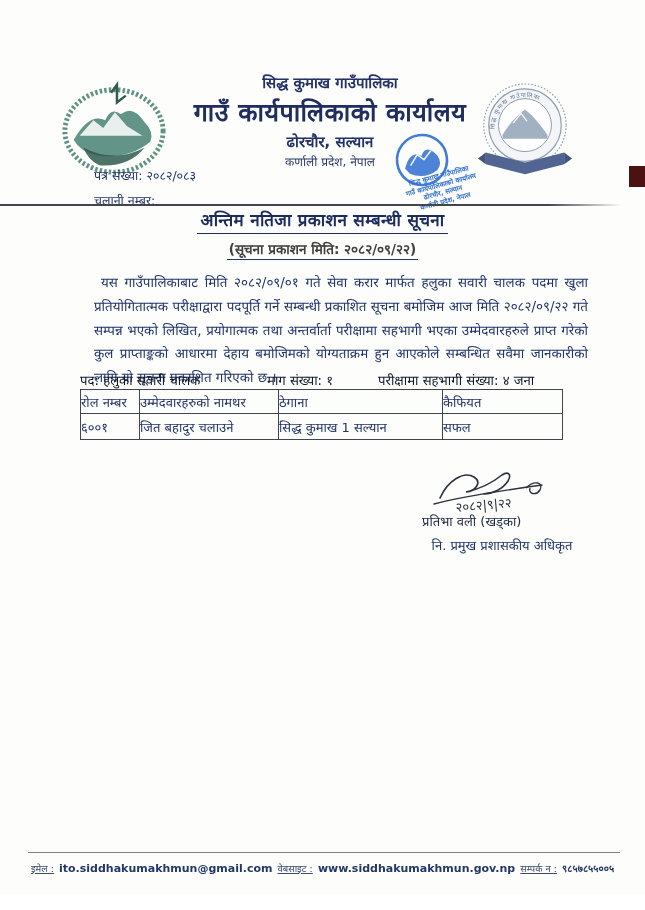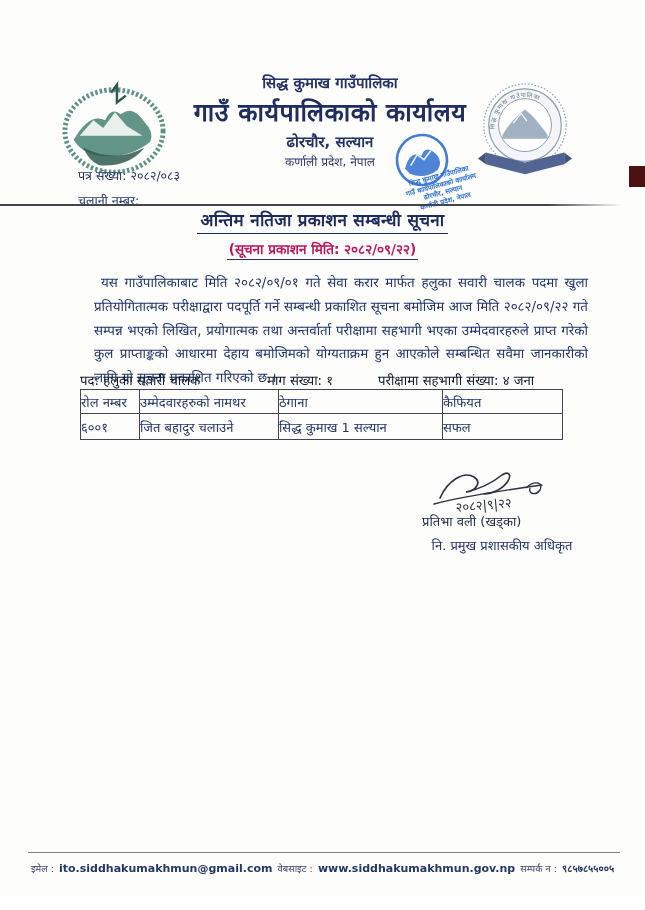--- a/index.html
+++ b/index.html
@@ -16,35 +16,35 @@
   .prov{font-size:12px;color:#2a3a70;margin-top:2px;}
   .seal-right{position:absolute;left:476px;top:80px;width:98px;height:104px;opacity:0.92;}
   
   .stamp-circle{position:absolute;left:392px;top:130px;width:60px;height:60px;transform:rotate(-8deg);}
   .stamp-text{
     position:absolute;left:372px;top:190px;width:136px;text-align:center;
     transform:rotate(-15deg);transform-origin:left top;
     color:#2e6fd0;font-weight:bold;font-size:6.8px;line-height:8.6px;opacity:0.95;
   }
   .ref{position:absolute;left:78px;top:167px;font-size:12.5px;color:#22356b;}
-  .ref div{margin-bottom:8px;}
+  .ref div{margin-bottom:8px;margin-left:16px;}
   .edge-artifact{position:absolute;right:0;top:166px;width:16px;height:21px;background:#4b1113;}
   .rule-top{
     position:absolute;left:0;top:204px;width:622px;height:2px;
     background:linear-gradient(to right,#44444c 88%,rgba(68,68,76,0));
   }
   
   .title-wrap{position:absolute;left:0;top:208px;width:645px;text-align:center;}
   .title{
     display:inline-block;font-size:17px;font-weight:bold;color:#1b2b5e;
     border-bottom:1.8px solid #1b2b5e;padding:0 4px 2px 4px;letter-spacing:0.3px;
   }
   .subtitle-wrap{position:absolute;left:0;top:234px;width:645px;text-align:center;}
   .subtitle{
-    display:inline-block;font-size:13.5px;font-weight:bold;color:#be185d;
+    display:inline-block;font-size:13.5px;font-weight:bold;color:#404040;
     border-bottom:1.4px solid #22356b;padding:6px 2px 1px 2px;
   }
   
   .body-par{
     position:absolute;left:78px;top:255px;width:494px;margin:16px;
     font-size:13.4px;line-height:23.8px;text-align:justify;text-indent:7px;color:#22356b;
   }
   .summary span{position:absolute;top:371px;font-size:13.2px;font-weight:normal;color:#0f172a;white-space:nowrap;}
   .sum-post{left:80px;} .sum-demand{left:267px;} .sum-part{left:378px;}
   
@@ -57,21 +57,21 @@
   }
   table.result td{height:23px;}
   .c0{width:58px;} .c1{width:138px;} .c2{width:163px;} .c3{width:119px;}
   
   .sig-svg{position:absolute;left:426px;top:468px;width:134px;height:52px;}
   .sig-name{position:absolute;left:422px;top:512px;width:160px;text-align:left;font-size:13px;color:#222c45;}
   .sig-title{position:absolute;left:404px;top:536px;width:196px;text-align:center;font-size:13px;color:#22356b;}
   
   .footer-line{position:absolute;left:28px;top:852px;width:592px;height:1px;background:#808089;}
   .footer{position:absolute;left:0;top:857px;width:645px;text-align:center;white-space:nowrap;}
-  .f-lab{font-size:9.5px;color:#3c4a6e;}
+  .f-lab{font-size:9.5px;color:#3c4a6e;text-decoration:underline;}
   .f-val{font-size:11px;font-weight:bold;color:#253767;}
   .f-val-np{font-size:10px;font-weight:bold;color:#253767;}
 </style>
 </head>
 <body>
 
 <div class="page">
 
   <svg class="emblem-left" viewBox="0 0 110 104">
     <ellipse cx="55" cy="55" rx="50" ry="42" fill="none" stroke="#4d8678" stroke-width="5" stroke-dasharray="2.5,2.2" opacity="0.9"></ellipse>

